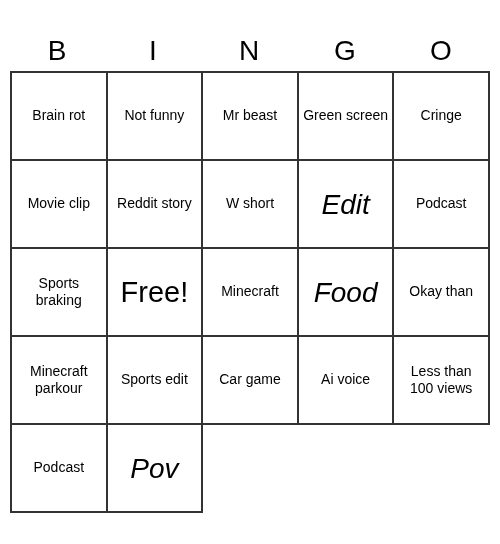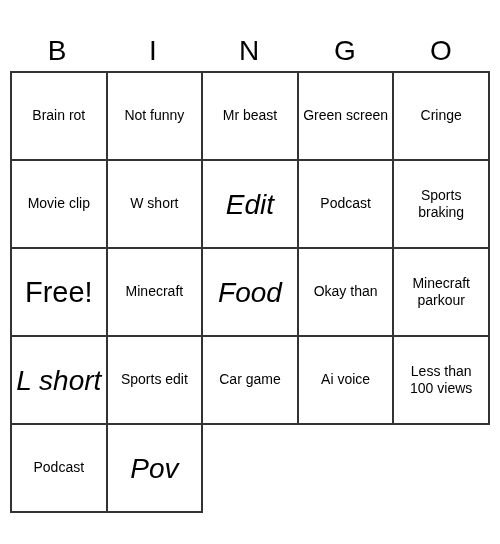--- a/index.html
+++ b/index.html
@@ -87,20 +87,23 @@
       </div>
       <div class="bingo-cell small-text">
         <span class="cell-text">Green screen</span>
       </div>
       <div class="bingo-cell">
         <span class="cell-text">Cringe</span>
       </div>
       <div class="bingo-cell">
         <span class="cell-text">Movie clip</span>
       </div>
+      <div class="bingo-cell small-text">
+        <span class="cell-text">Reddit story</span>
+      </div>
       <div class="bingo-cell">
         <span class="cell-text">W short</span>
       </div>
       <div class="bingo-cell large-text">
         <span class="cell-text">Edit</span>
       </div>
       <div class="bingo-cell small-text">
         <span class="cell-text">Podcast</span>
       </div>
       <div class="bingo-cell small-text">
@@ -114,23 +117,20 @@
       </div>
       <div class="bingo-cell large-text">
         <span class="cell-text">Food</span>
       </div>
       <div class="bingo-cell">
         <span class="cell-text">Okay than</span>
       </div>
       <div class="bingo-cell small-text">
         <span class="cell-text">Minecraft parkour</span>
       </div>
-      <div class="bingo-cell large-text">
-        <span class="cell-text">L short</span>
-      </div>
       <div class="bingo-cell small-text">
         <span class="cell-text">Sports edit</span>
       </div>
       <div class="bingo-cell">
         <span class="cell-text">Car game</span>
       </div>
       <div class="bingo-cell">
         <span class="cell-text">Ai voice</span>
       </div>
       <div class="bingo-cell small-text">

